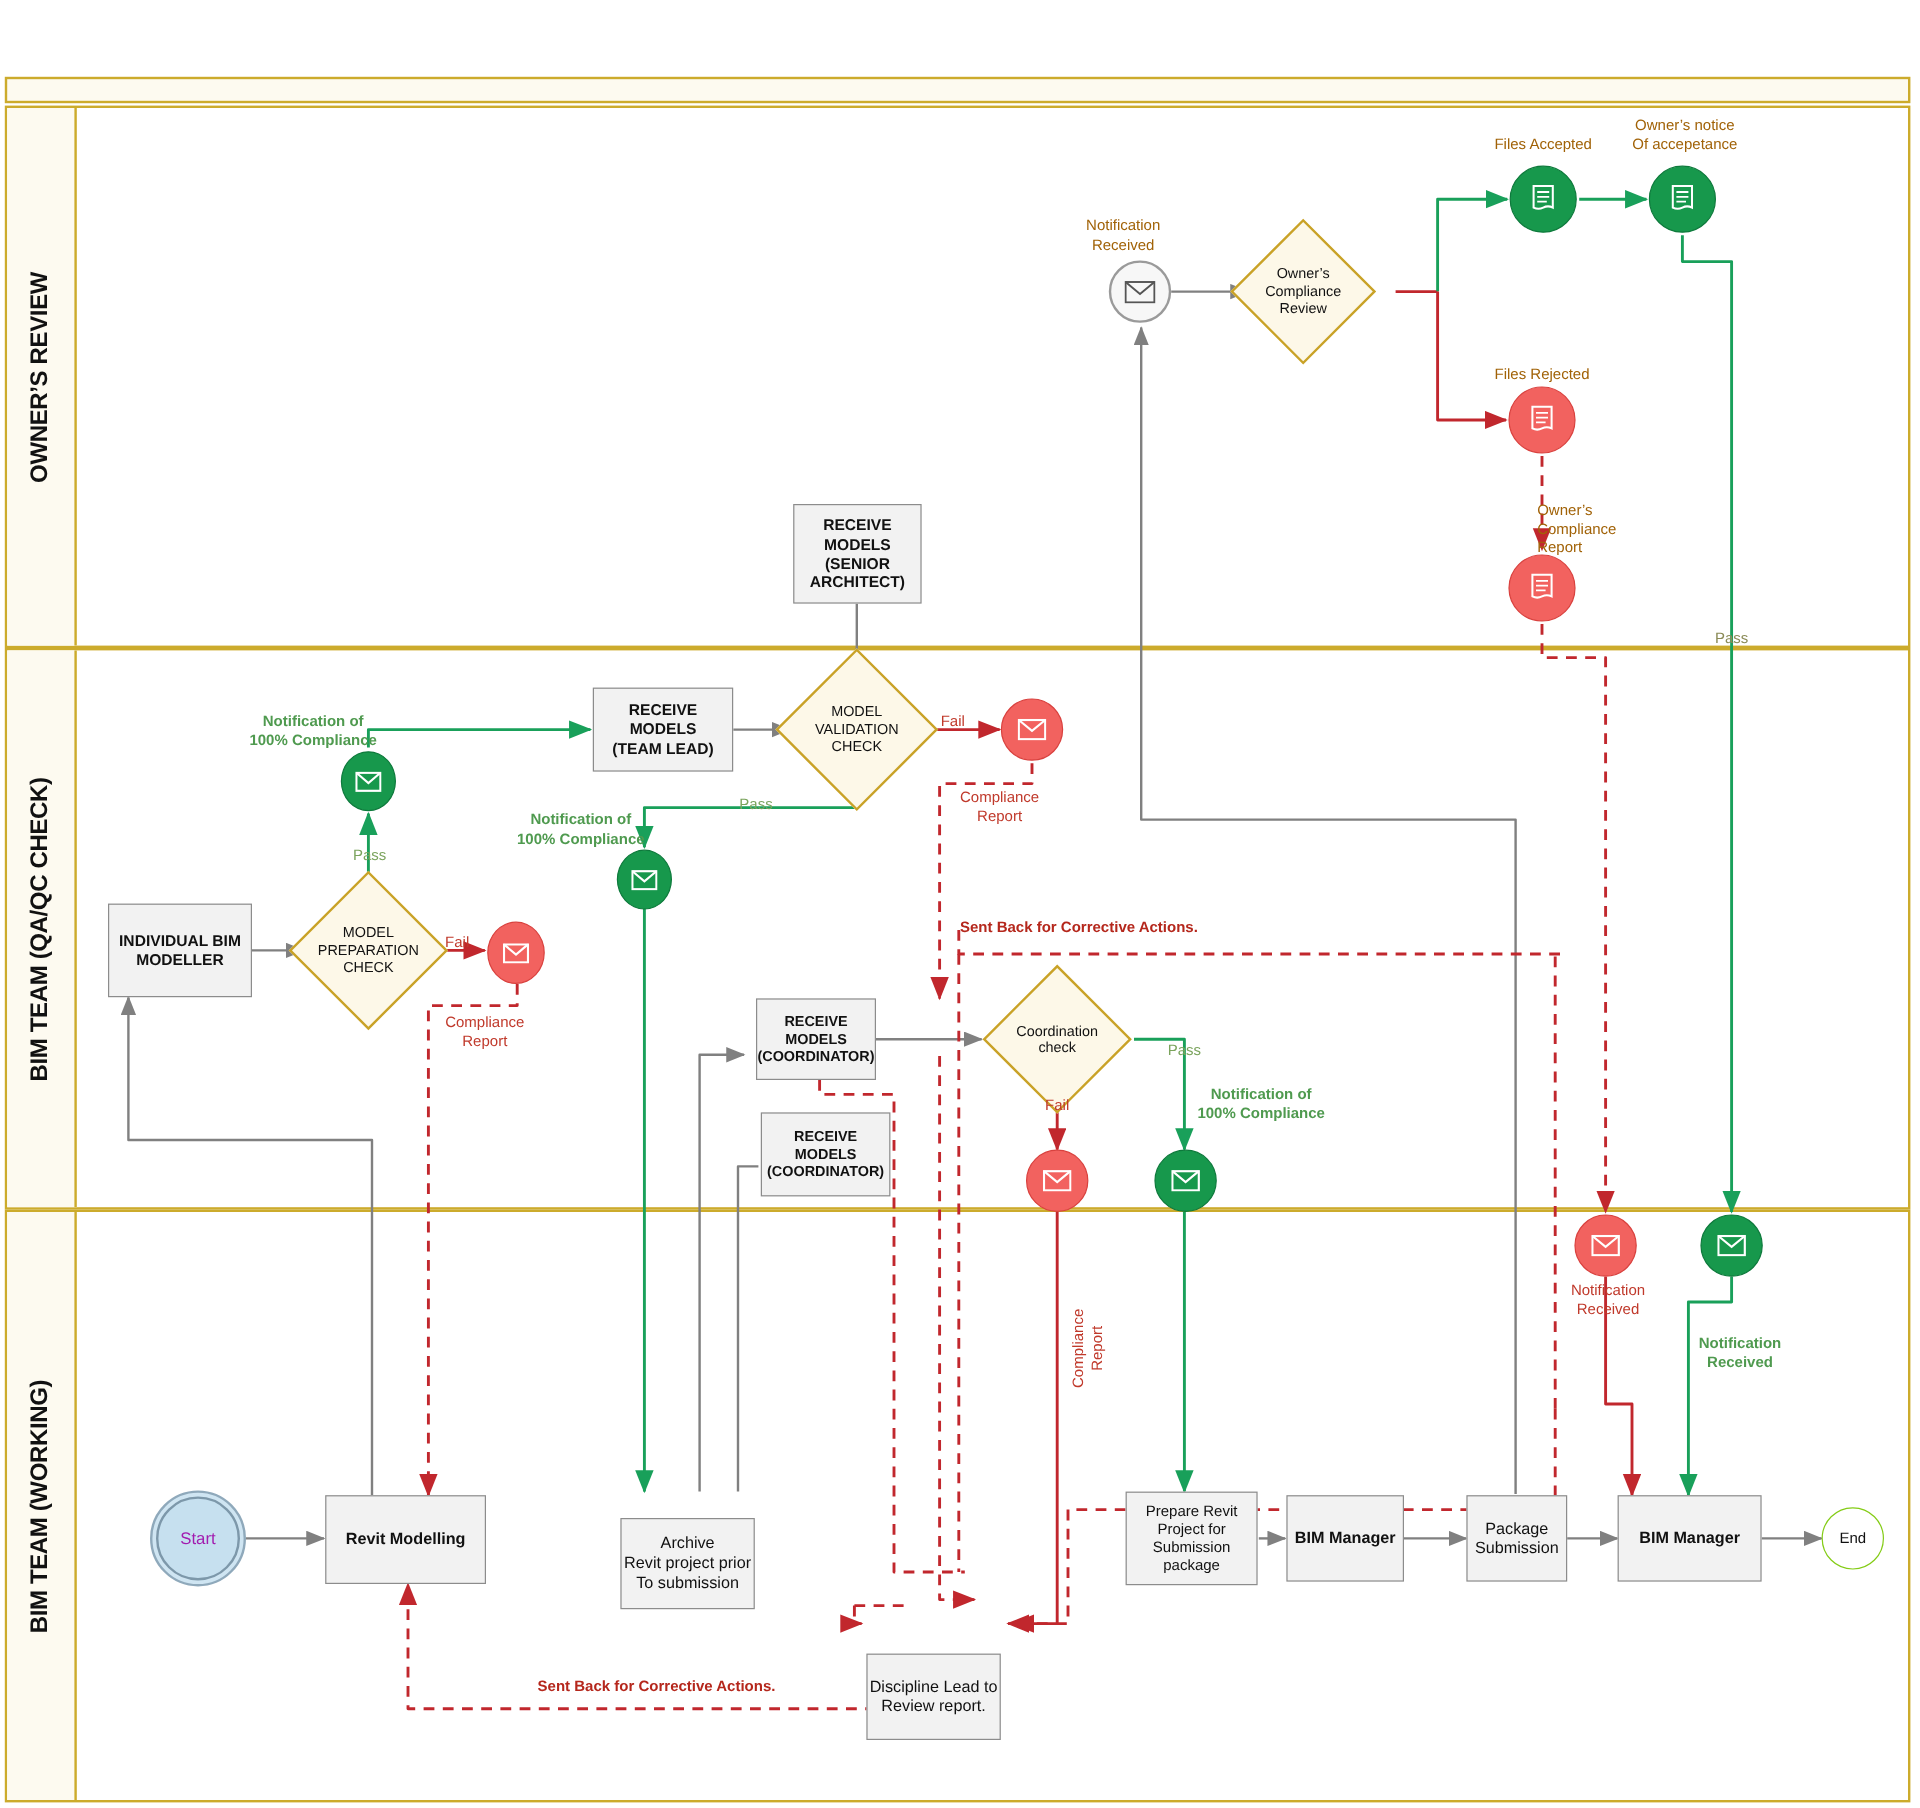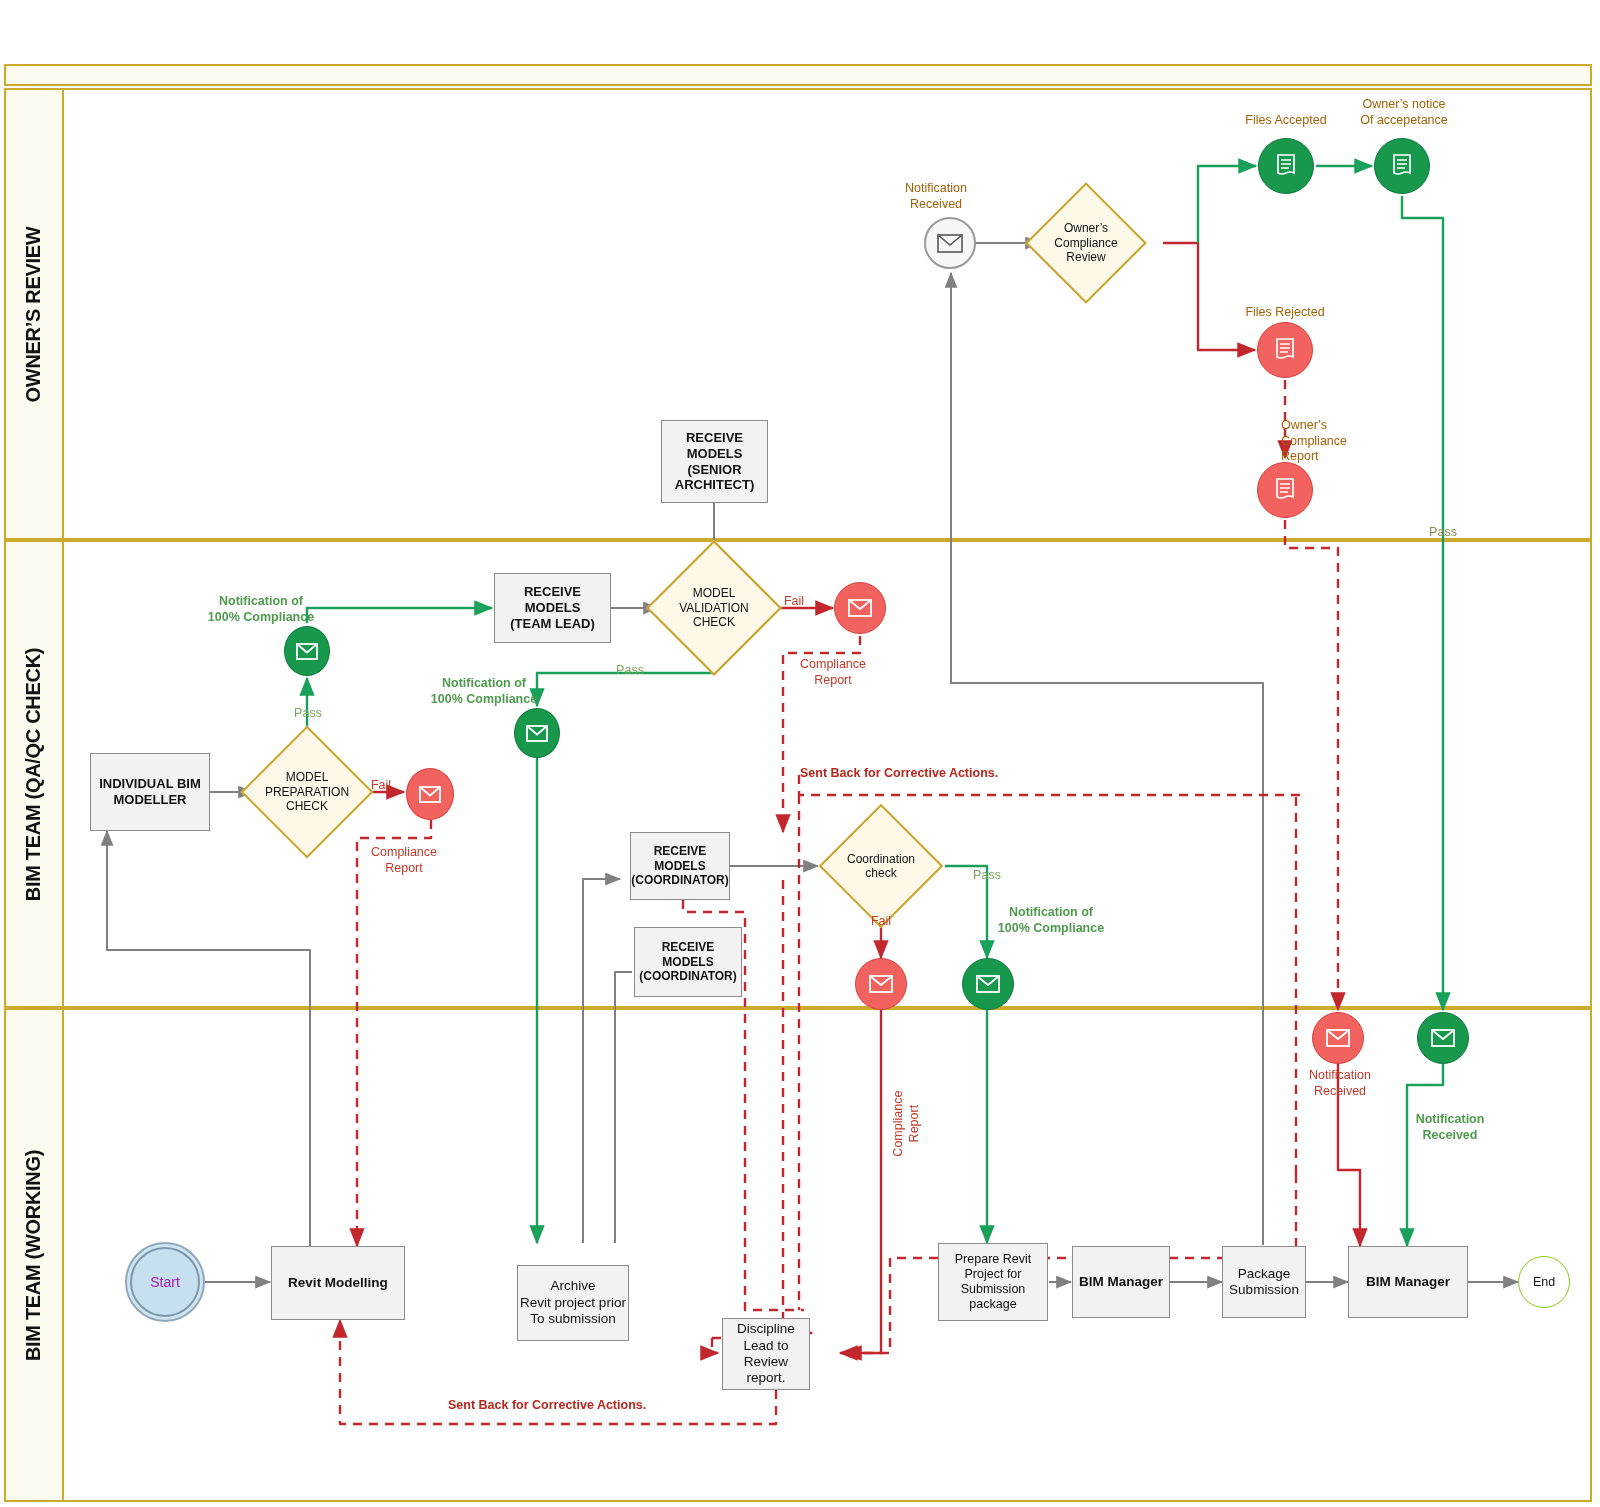--- a/index.html
+++ b/index.html
@@ -367,21 +367,21 @@
   <div class="node task bold" style="left:271px;top:1246px;width:134px;height:74px;">
     <span>Revit Modelling</span>
   </div>
 
   <div class="node task" style="left:517px;top:1243px;width:112px;height:76px;margin-top:22px;">
     <span style="white-space:pre-line;">Archive
 Revit project prior
 To submission</span>
   </div>
 
-  <div class="node task" style="left:722px;top:1318px;width:88px;height:72px;">
+  <div class="node task" style="left:722px;top:1378px;width:112px;height:72px;">
     <span style="white-space:pre-line;">Discipline Lead to
 Review report.</span>
   </div>
 
   <div class="node task" style="left:938px;top:1243px;width:110px;height:78px;">
     <span style="white-space:pre-line;font-size:12.5px;">Prepare Revit
 Project for
 Submission
 package</span>
   </div>

